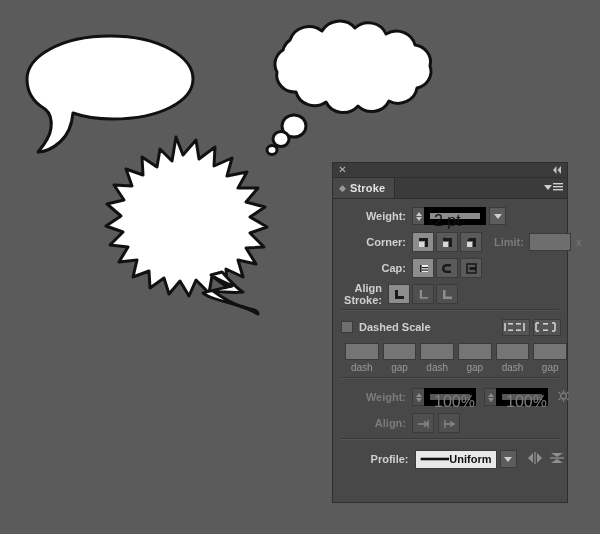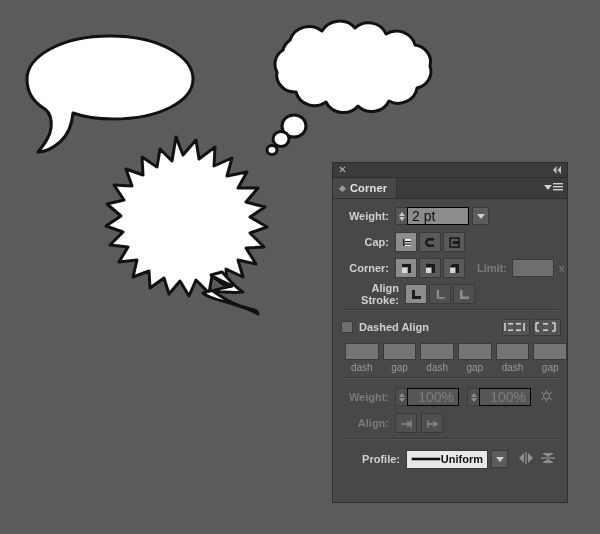--- a/index.html
+++ b/index.html
@@ -48,45 +48,45 @@
   }
   .tab-grip{color:#9a9a9a;font-size:9px;line-height:1;}
   .tab-label{color:#e3e3e3;font-weight:bold;font-size:11px;letter-spacing:.2px;}
   .panel-menu{
     position:absolute;right:4px;top:4px;display:flex;align-items:center;gap:1px;cursor:pointer;
   }
   .panel-body{padding:6px 0 0 0;}
 
   .row{display:flex;align-items:center;height:22px;margin-bottom:4px;}
   .row-label{
-    width:62px;text-align:right;padding-right:6px;
+    width:79px;text-align:right;padding-right:6px;
     font-weight:bold;font-size:11px;color:#d0d0d0;flex:none;
     box-sizing:border-box;
   }
   .row-label.dim{color:#7b7b7b;}
-  .lbl-wide{width:72px;}
+  .lbl-wide{width:55px;}
 
   
   .spinner{
     width:12px;height:18px;flex:none;
     display:flex;flex-direction:column;justify-content:center;align-items:center;
     background:#565656;border:1px solid #3a3a3a;border-right:none;
     box-sizing:border-box;cursor:pointer;
   }
   .spinner.dim{background:#4e4e4e;}
   .sp-arrow{width:0;height:0;border-left:3px solid transparent;border-right:3px solid transparent;}
   .sp-up{border-bottom:4px solid #c9c9c9;margin-bottom:1px;}
   .sp-dn{border-top:4px solid #c9c9c9;}
   .spinner.dim .sp-up{border-bottom-color:#8d8d8d;}
   .spinner.dim .sp-dn{border-top-color:#8d8d8d;}
 
   .numfield{
     height:18px;width:62px;box-sizing:border-box;
-    background:#8c8c8c;border:1px solid #000000;
-    color:#121212;font-size:14px;line-height:16px;padding:0 4px;
+    background:#8c8c8c;border:6px solid #000000;
+    color:#121212;font-size:16px;line-height:16px;padding:0 4px;
     flex:none;cursor:text;
   }
   .numfield.dim{background:#565656;color:#7e7e7e;text-align:right;}
   .dd-btn{
     width:17px;height:18px;flex:none;margin-left:3px;box-sizing:border-box;
     background:#5c5c5c;border:1px solid #3a3a3a;
     display:flex;align-items:center;justify-content:center;cursor:pointer;
   }
   .caret{width:0;height:0;border-left:4px solid transparent;border-right:4px solid transparent;border-top:5px solid #cfcfcf;}
 
@@ -209,21 +209,21 @@
         <svg width="12" height="12" viewBox="0 0 12 12">
           <path d="M5.5,2 L2,6 L5.5,10 Z" fill="#c0c0c0"></path>
           <path d="M10,2 L6.5,6 L10,10 Z" fill="#c0c0c0"></path>
         </svg>
       </div>
     </div>
 
     <div class="panel-tabbar">
       <div class="tab">
         <span class="tab-grip">◆</span>
-        <span class="tab-label">Corner</span>
+        <span class="tab-label">Stroke</span>
       </div>
       <div class="panel-menu">
         <span style="width:0;height:0;border-left:4px solid transparent;border-right:4px solid transparent;border-top:5px solid #cfcfcf;display:inline-block;"></span>
         <svg width="10" height="10" viewBox="0 0 10 10">
           <rect x="0" y="1" width="10" height="1.4" fill="#cfcfcf"></rect>
           <rect x="0" y="4" width="10" height="1.4" fill="#cfcfcf"></rect>
           <rect x="0" y="7" width="10" height="1.4" fill="#cfcfcf"></rect>
         </svg>
       </div>
     </div>
@@ -236,20 +236,49 @@
           <span class="sp-arrow sp-up"></span>
           <span class="sp-arrow sp-dn"></span>
         </div>
         <div class="numfield" title="2 pt">2 pt</div>
         <div class="dd-btn">
           <span class="caret"></span>
         </div>
       </div>
 
       <div class="row">
+        <div class="row-label">Corner:</div>
+        <div class="btngroup">
+          <div class="iconbtn active">
+            <svg width="15" height="13" viewBox="0 0 15 13">
+              <path d="M3,2 L12,2 L12,11 L9,11 L9,5 L3,5 Z" fill="#1b1b1b"></path>
+              <path d="M3,5.8 L8.2,5.8 L8.2,11 L3,11 Z" fill="#d9d9d9"></path>
+            </svg>
+          </div>
+          <div class="iconbtn">
+            <svg width="15" height="13" viewBox="0 0 15 13">
+              <path d="M5,2 L12,2 L12,11 L9,11 L9,5 A1,1 0 0 0 8,5 L3,5 L3,3 A1,1 0 0 1 5,2 Z" fill="#1b1b1b"></path>
+              <path d="M3,5.8 L8.2,5.8 L8.2,11 L3,11 Z" fill="#d9d9d9"></path>
+            </svg>
+          </div>
+          <div class="iconbtn">
+            <svg width="15" height="13" viewBox="0 0 15 13">
+              <path d="M5.5,2 L12,2 L12,11 L9,11 L9,5 L3,5 L3,4.5 Z" fill="#1b1b1b"></path>
+              <path d="M3,5.8 L8.2,5.8 L8.2,11 L3,11 Z" fill="#d9d9d9"></path>
+            </svg>
+          </div>
+        </div>
+        <div class="limit-wrap">
+          <span class="limit-label">Limit:</span>
+          <span class="limit-field"></span>
+          <span class="limit-x">x</span>
+        </div>
+      </div>
+
+      <div class="row">
         <div class="row-label">Cap:</div>
         <div class="btngroup">
           <div class="iconbtn active">
             <svg width="15" height="13" viewBox="0 0 15 13">
               <rect x="4" y="3" width="8" height="7" fill="#efefef"></rect>
               <rect x="4" y="3" width="1.6" height="7" fill="#1b1b1b"></rect>
               <rect x="6" y="5" width="6" height="1.2" fill="#1b1b1b"></rect>
               <rect x="6" y="7.5" width="6" height="1.2" fill="#1b1b1b"></rect>
             </svg>
           </div>
@@ -261,49 +290,20 @@
           <div class="iconbtn">
             <svg width="15" height="13" viewBox="0 0 15 13">
               <rect x="3" y="2" width="9" height="9" fill="none" stroke="#1b1b1b" stroke-width="1.6"></rect>
               <rect x="5.5" y="5" width="6.5" height="3" fill="#1b1b1b"></rect>
             </svg>
           </div>
         </div>
       </div>
 
       <div class="row">
-        <div class="row-label">Corner:</div>
-        <div class="btngroup">
-          <div class="iconbtn active">
-            <svg width="15" height="13" viewBox="0 0 15 13">
-              <path d="M3,2 L12,2 L12,11 L9,11 L9,5 L3,5 Z" fill="#1b1b1b"></path>
-              <path d="M3,5.8 L8.2,5.8 L8.2,11 L3,11 Z" fill="#d9d9d9"></path>
-            </svg>
-          </div>
-          <div class="iconbtn">
-            <svg width="15" height="13" viewBox="0 0 15 13">
-              <path d="M5,2 L12,2 L12,11 L9,11 L9,5 A1,1 0 0 0 8,5 L3,5 L3,3 A1,1 0 0 1 5,2 Z" fill="#1b1b1b"></path>
-              <path d="M3,5.8 L8.2,5.8 L8.2,11 L3,11 Z" fill="#d9d9d9"></path>
-            </svg>
-          </div>
-          <div class="iconbtn">
-            <svg width="15" height="13" viewBox="0 0 15 13">
-              <path d="M5.5,2 L12,2 L12,11 L9,11 L9,5 L3,5 L3,4.5 Z" fill="#1b1b1b"></path>
-              <path d="M3,5.8 L8.2,5.8 L8.2,11 L3,11 Z" fill="#d9d9d9"></path>
-            </svg>
-          </div>
-        </div>
-        <div class="limit-wrap">
-          <span class="limit-label">Limit:</span>
-          <span class="limit-field"></span>
-          <span class="limit-x">x</span>
-        </div>
-      </div>
-
-      <div class="row">
         <div class="row-label lbl-wide">Align Stroke:</div>
         <div class="btngroup">
           <div class="iconbtn active">
             <svg width="15" height="13" viewBox="0 0 15 13">
               <rect x="3" y="2" width="3" height="9" fill="#1b1b1b"></rect>
               <rect x="3" y="8" width="9" height="3" fill="#1b1b1b"></rect>
             </svg>
           </div>
           <div class="iconbtn dim">
             <svg width="15" height="13" viewBox="0 0 15 13">
@@ -316,21 +316,21 @@
               <path d="M3,2 L5.5,2 L5.5,8.5 L12,8.5 L12,11 L3,11 Z" fill="#8e8e8e"></path>
             </svg>
           </div>
         </div>
       </div>
 
       <div class="divider"></div>
 
       <div class="dashrow">
         <span class="checkbox"></span>
-        <span class="dash-label">Dashed Align</span>
+        <span class="dash-label">Dashed Scale</span>
         <span class="dashalign">
           <span class="iconbtn">
             <svg width="24" height="11" viewBox="0 0 24 11">
               <g fill="none" stroke="#d0d0d0" stroke-width="1.6">
                 <path d="M1,1 L1,9"></path>
                   <path d="M4,1.8 L9,1.8"></path>
                   <path d="M12,1.8 L17,1.8"></path>
                 <path d="M20,1 L20,9"></path>
                   <path d="M4,8.2 L9,8.2"></path>
                   <path d="M12,8.2 L17,8.2"></path>

